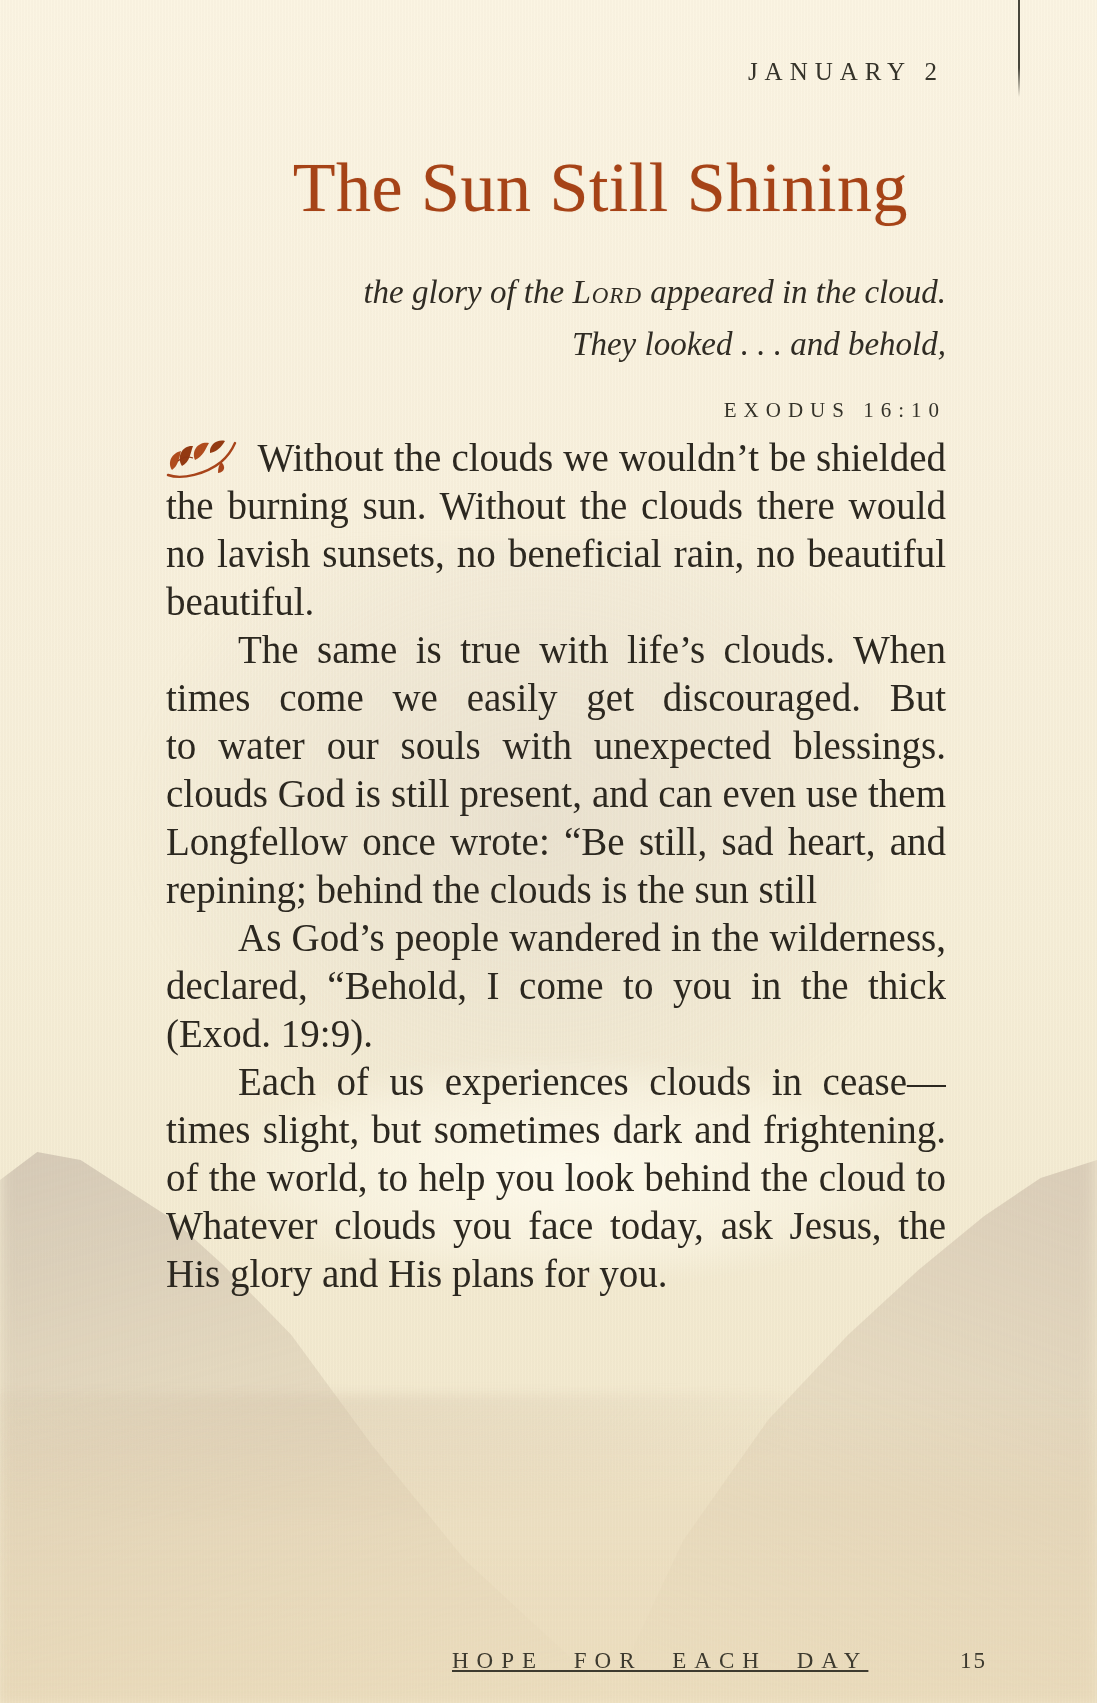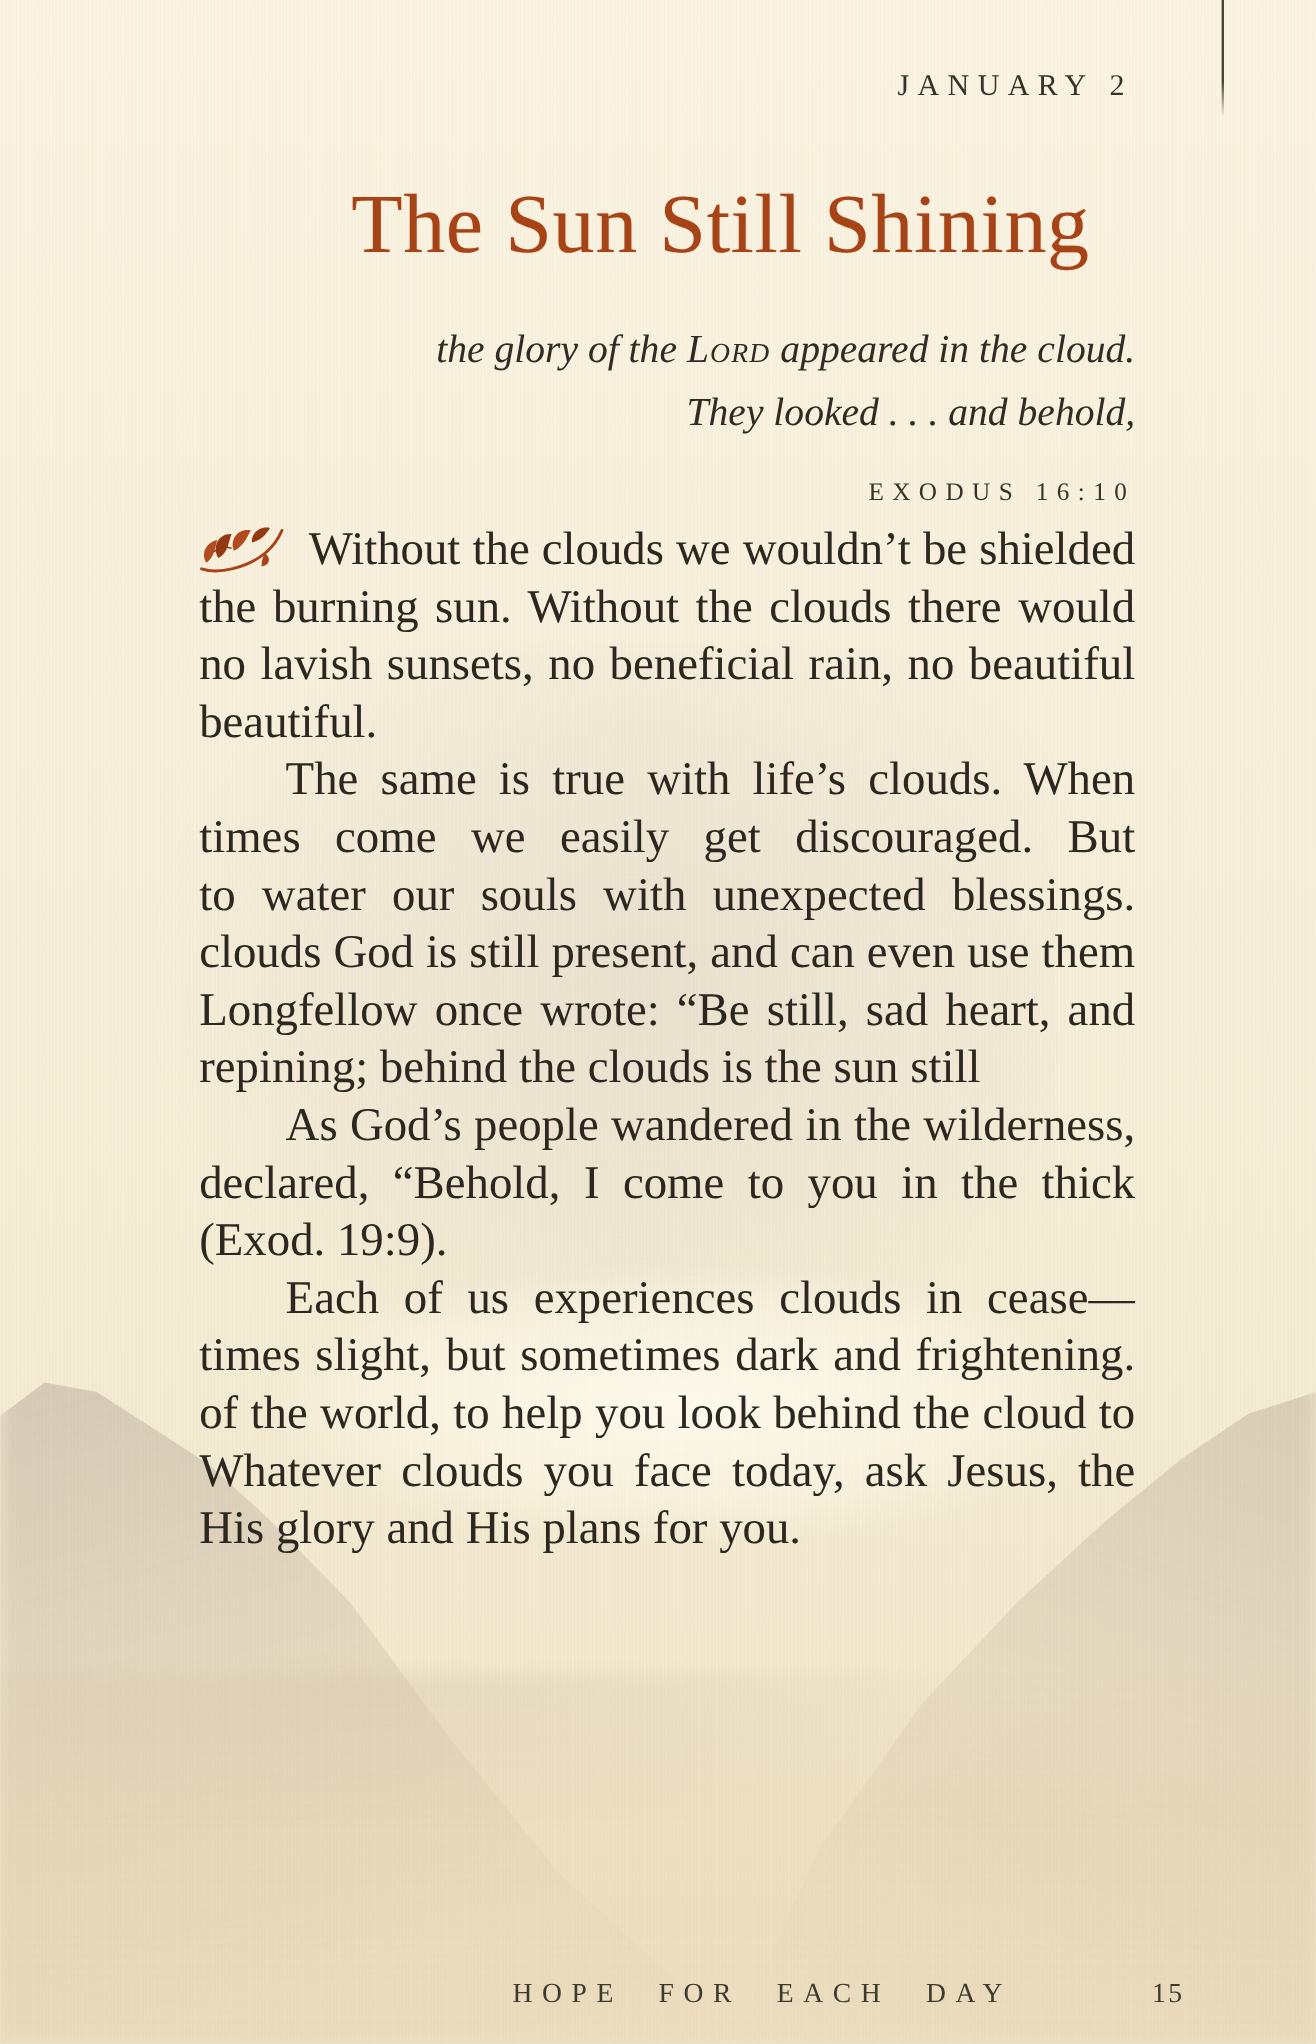--- a/index.html
+++ b/index.html
@@ -84,21 +84,21 @@
   .body-text .line{height:48px;overflow:hidden;}
   .body-text .jline{text-align:justify;text-align-last:justify;}
   .body-text .lastline{text-align:left;}
   .body-text .indent{text-indent:72px;}
   .ornament{
     display:inline-block;width:72px;height:40px;vertical-align:-8px;margin-right:10px;
   }
 
   .footer{position:absolute;left:0;top:1648px;width:1097px;height:40px;
     font-size:23px;color:#3d3a2f;}
-  .footer .book-title{position:absolute;left:427px;letter-spacing:8px;word-spacing:16px;}
+  .footer .book-title{position:absolute;left:452px;letter-spacing:8px;word-spacing:16px;text-decoration:underline;}
   .footer .page-number{position:absolute;right:110px;letter-spacing:2px;}
 
   .abs{position:absolute;}
 </style>
 </head>
 <body>
 
 <div class="page">
 
   <div class="texture"></div>

